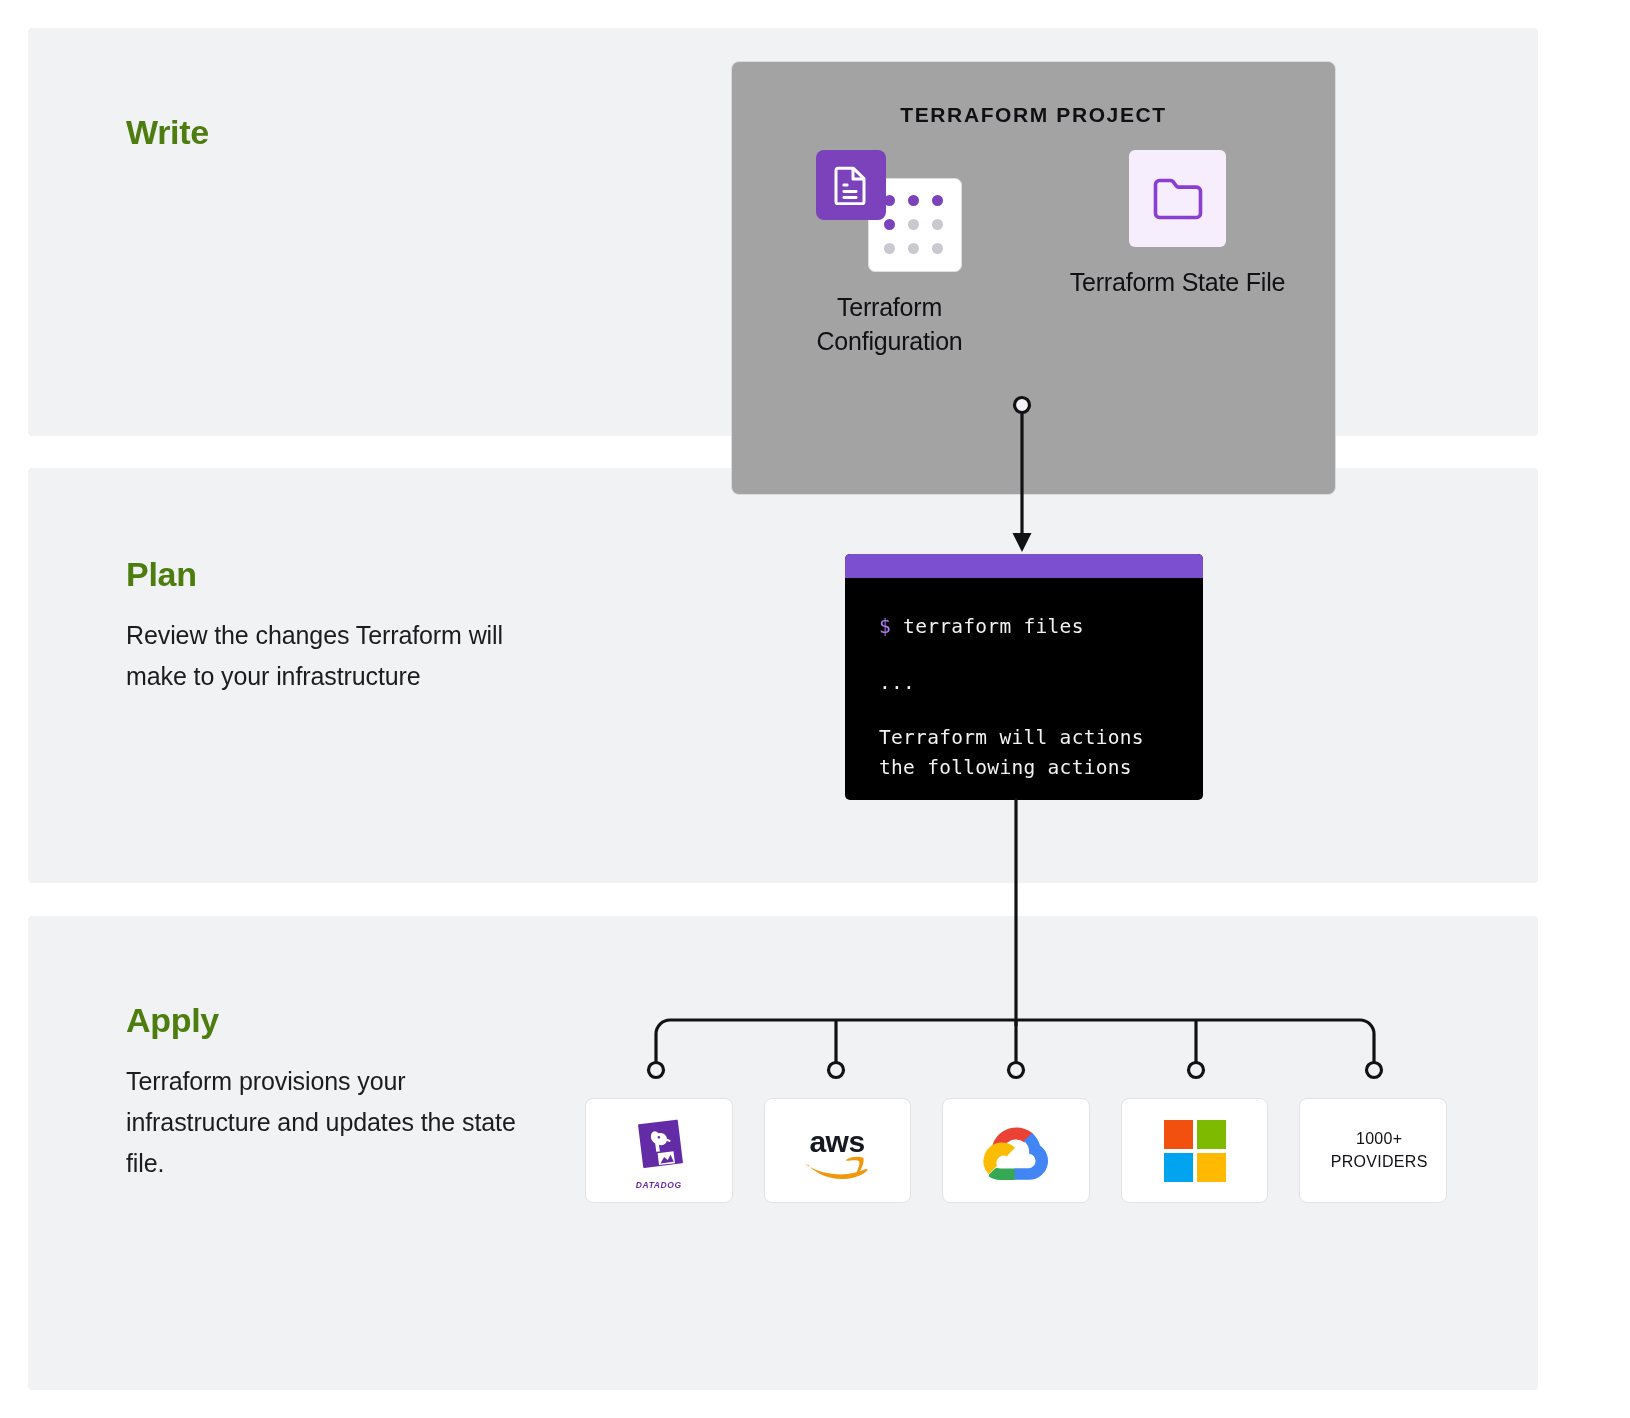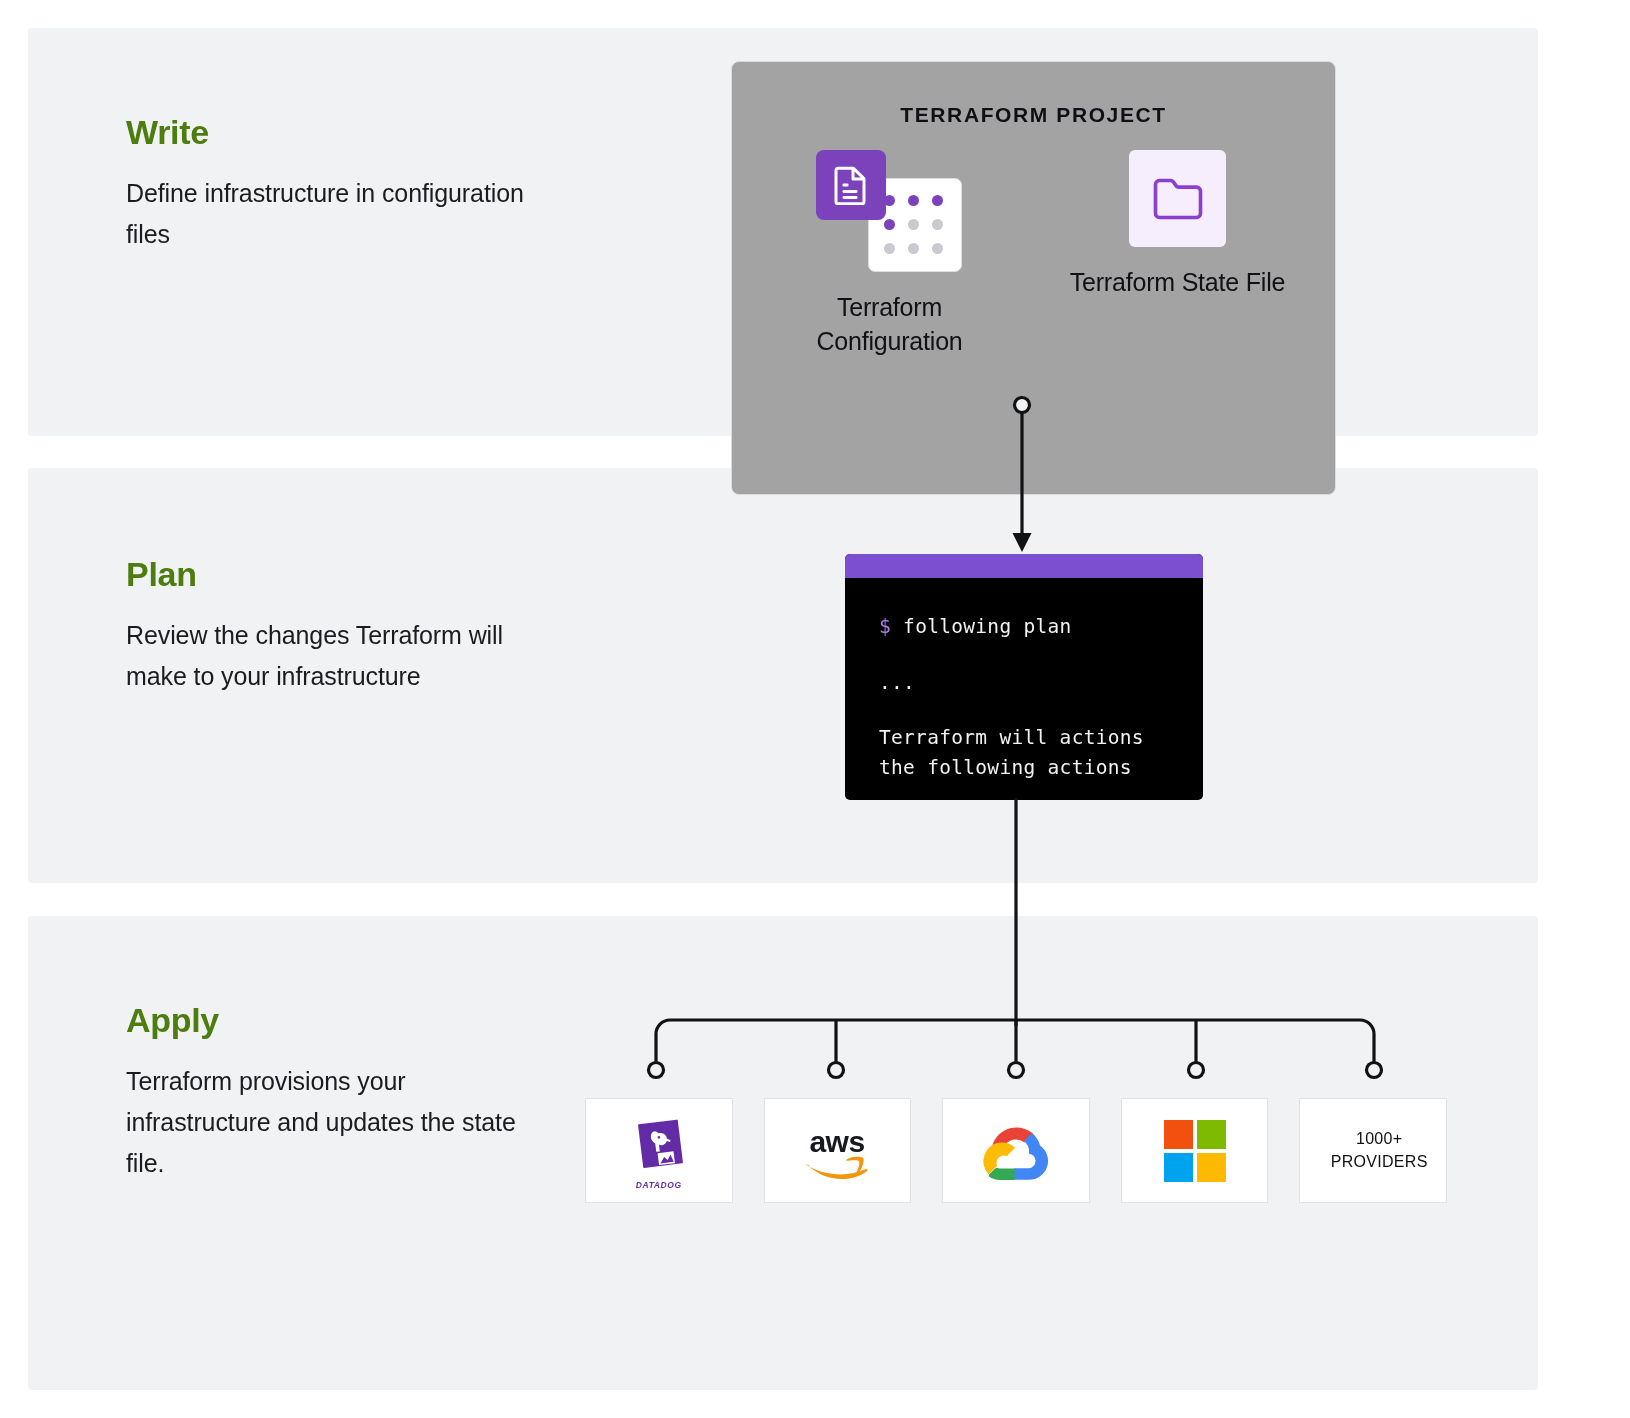--- a/index.html
+++ b/index.html
@@ -220,21 +220,21 @@
     top: 1098px;
     width: 862px;
     display: flex;
     gap: 31px;
   }
   .provider-card {
     width: 148px;
     height: 105px;
     background: #ffffff;
     border: 1.5px solid #e2e2e6;
-    border-radius: 0;
+    border-radius: 8px;
     box-sizing: border-box;
     display: flex;
     align-items: center;
     justify-content: center;
   }
   .provider-text {
     text-align: center;
     font-size: 16px;
     font-weight: 500;
     line-height: 1.38;
@@ -266,21 +266,20 @@
 <body>
 
 <div class="stage">
 
   <div class="band band-write"></div>
   <div class="band band-plan"></div>
   <div class="band band-apply"></div>
 
   <div class="step-text text-write">
     <h2 class="step-title">Write</h2>
-    <p class="step-desc">Define infrastructure in configuration files</p>
   </div>
 
   <div class="step-text text-plan">
     <h2 class="step-title">Plan</h2>
     <p class="step-desc">Review the changes Terraform will make to your infrastructure</p>
   </div>
 
   <div class="step-text text-apply">
     <h2 class="step-title">Apply</h2>
     <p class="step-desc">Terraform provisions your infrastructure and updates the state file.</p>
@@ -332,21 +331,21 @@
 
   <svg class="conn-top" viewBox="0 0 70 168" fill="none">
     <circle cx="32" cy="17" r="7.5" stroke="#121214" stroke-width="3.2" fill="#f1f2f3"></circle>
     <line x1="32" y1="24" x2="32" y2="148" stroke="#121214" stroke-width="3.2"></line>
     <path d="M32 164 L22.5 145 L41.5 145 Z" fill="#121214"></path>
   </svg>
 
   <div class="terminal">
     <div class="terminal-bar"></div>
     <div class="terminal-body">
-      <div class="terminal-line"><span class="prompt">$</span> <span>following plan</span></div>
+      <div class="terminal-line"><span class="prompt">$</span> <span>terraform files</span></div>
       <div class="terminal-gap"></div>
       <div class="terminal-line">...</div>
       <div class="terminal-gap"></div>
       <div class="terminal-line">Terraform will actions</div>
       <div class="terminal-line">the following actions</div>
     </div>
   </div>
 
   <svg class="conn-fan" viewBox="0 0 790 290" fill="none">
     <g stroke="#121214" stroke-width="3.2" fill="none" stroke-linecap="butt">

